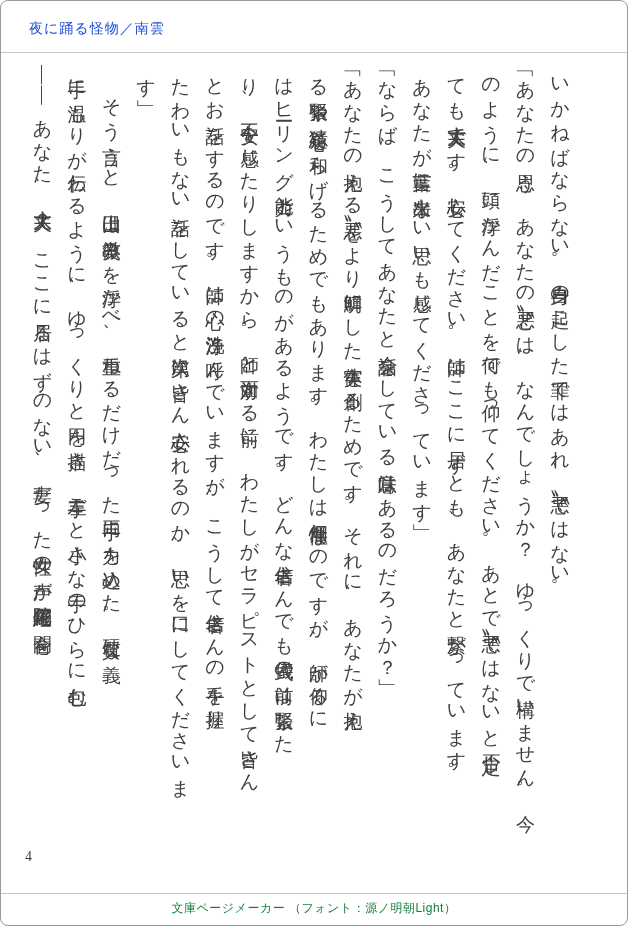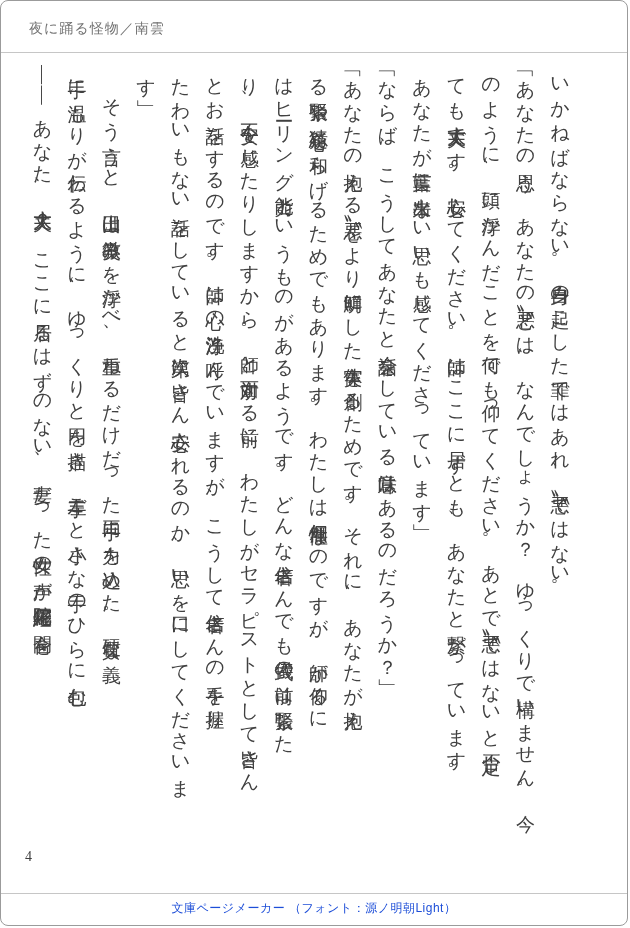--- a/index.html
+++ b/index.html
@@ -19,21 +19,21 @@
     border: 1px solid #9b9b9b;
     border-radius: 8px;
     background: #ffffff;
   }
   .header-title {
     position: absolute;
     top: 19px;
     left: 28px;
     font-family: "Liberation Serif", "DejaVu Serif", serif;
     font-size: 14px;
-    color: #737373;
+    color: #1d4ed8;
     letter-spacing: 1px;
     white-space: nowrap;
   }
   .header-rule {
     position: absolute;
     top: 51px;
     left: 0;
     right: 0;
     height: 1px;
     background: #c6c6c6;
@@ -73,21 +73,21 @@
     background: #c6c6c6;
   }
   .footer-credit {
     position: absolute;
     top: 899px;
     left: 0;
     right: 0;
     text-align: center;
     font-family: "Liberation Sans", "DejaVu Sans", sans-serif;
     font-size: 12px;
-    color: #1d4ed8;
+    color: #15803d;
     letter-spacing: 0.5px;
   }
 </style>
 </head>
 <body>
 
 <div class="page">
 
   <div class="header-title">夜に踊る怪物／南雲</div>
 

